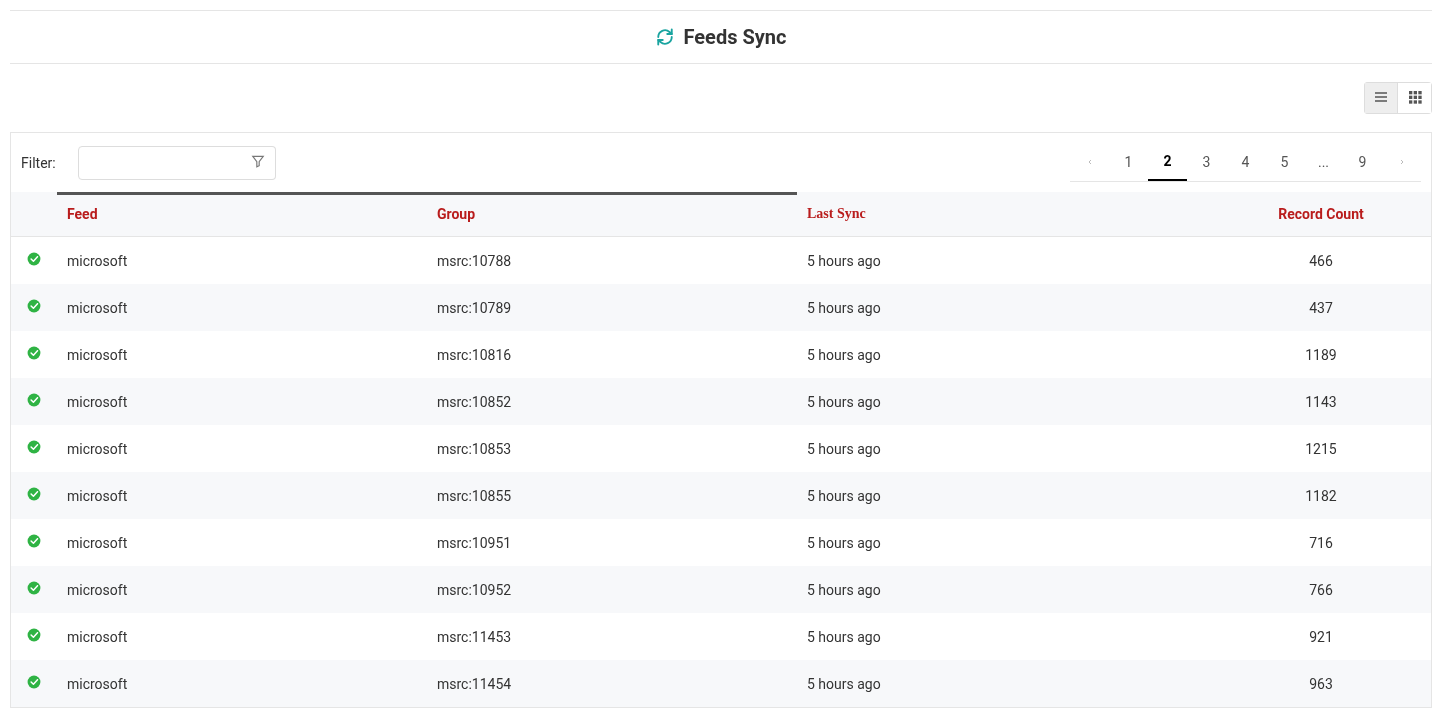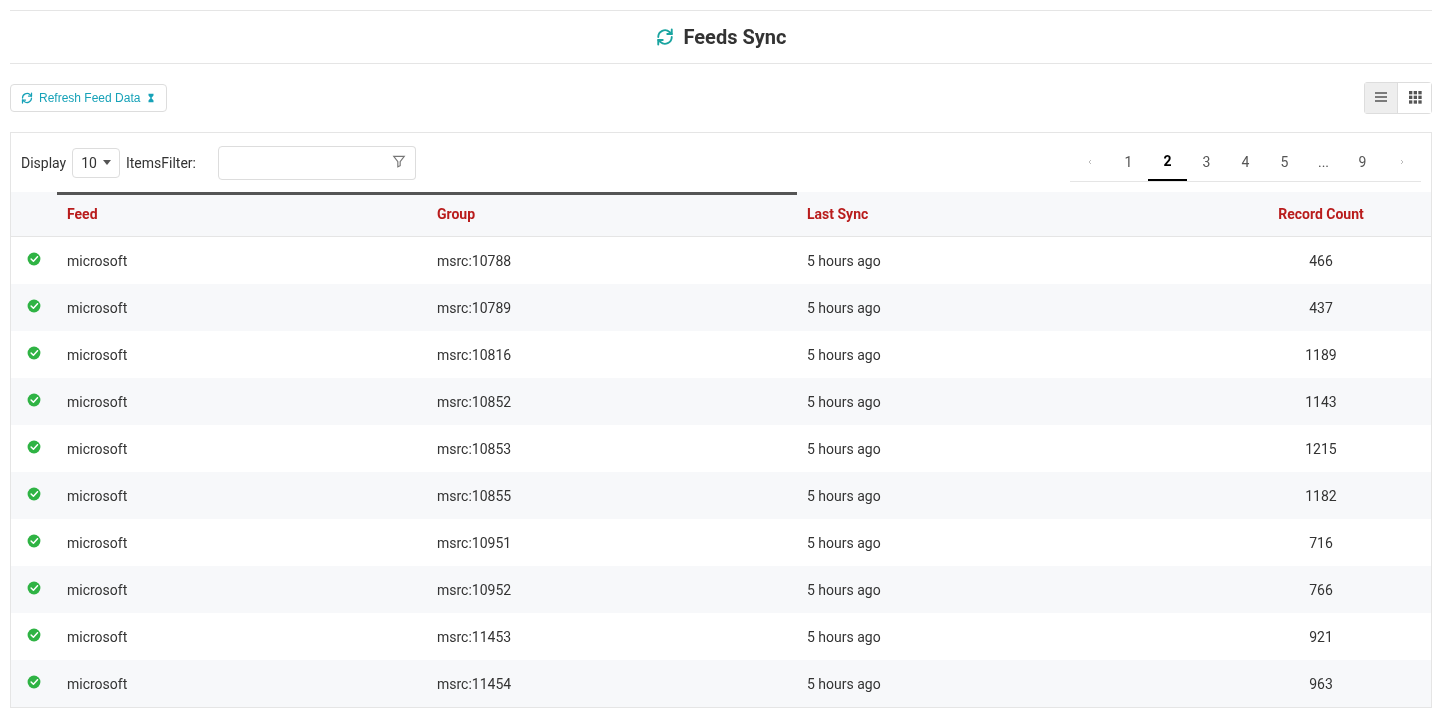--- a/index.html
+++ b/index.html
@@ -174,21 +174,21 @@
       text-align: left;
       font-size: 14px;
       font-weight: 700;
       color: #b91c1c;
       padding: 14px 10px;
       border-bottom: 1px solid #e5e5e5;
     }
     th.col-status { width: 46px; }
     th.col-feed { width: 370px; }
     th.col-group { width: 370px; }
-    th.col-last { width: auto; }
+    th.col-last { width: auto; font-family: Liberation Serif, serif; }
     th.col-count { width: 220px; text-align: center; }
     tbody tr:nth-child(even) { background: #f7f8fa; }
     td {
       padding: 15px 10px;
       font-size: 14px;
       color: #333;
     }
     td.col-status { text-align: center; }
     td.col-count { text-align: center; }
     .check-icon {
@@ -208,36 +208,20 @@
         <path d="M3 12a9 9 0 0 1 15-6.7L21 8"></path>
       <path d="M3 22v-6h6"></path>
         <path d="M21 12a9 9 0 0 1-15 6.7L3 16"></path>
     </svg>
   </span>
   <h1>Feeds Sync</h1>
 </div>
 
 <div class="subheader-row">
   <div class="subheader-left">
-    <button class="btn-refresh">
-      <span>
-        <svg width="12" height="12" viewBox="0 0 24 24" fill="none" stroke="#17a2b8" stroke-width="2.5" stroke-linecap="round" stroke-linejoin="round">
-          <path d="M21 2v6h-6"></path>
-            <path d="M3 12a9 9 0 0 1 15-6.7L21 8"></path>
-          <path d="M3 22v-6h6"></path>
-            <path d="M21 12a9 9 0 0 1-15 6.7L3 16"></path>
-        </svg>
-      </span>
-      <span>Refresh Feed Data</span>
-      <span>
-        <svg width="10" height="12" viewBox="0 0 24 24" fill="#17a2b8">
-          <path d="M6 2h12v4l-5 6 5 6v4H6v-4l5-6-5-6V2z"></path>
-        </svg>
-      </span>
-    </button>
   </div>
   <div class="view-toggle">
     <button class="view-btn active">
       <span>
         <svg width="16" height="16" viewBox="0 0 24 24" fill="none" stroke="#555" stroke-width="2">
           <line x1="3" y1="6" x2="21" y2="6"></line>
             <line x1="3" y1="12" x2="21" y2="12"></line>
             <line x1="3" y1="18" x2="21" y2="18"></line>
         </svg>
       </span>
@@ -254,28 +238,20 @@
           <rect x="3" y="17" width="5" height="5"></rect>
             <rect x="10" y="17" width="5" height="5"></rect>
             <rect x="17" y="17" width="5" height="5"></rect>
         </svg>
       </span>
     </button>
   </div>
 </div>
 
 <div class="toolbar-row">
-  <div class="toolbar-left">
-    <span>Display</span>
-    <div class="display-select">
-      <span>10</span>
-      <span class="caret-down"></span>
-    </div>
-    <span>Items</span>
-  </div>
   <div class="toolbar-center">
     <span>Filter:</span>
     <div class="filter-wrap">
       <input class="filter-input" type="text" value="" style="">
       <button class="filter-btn">
         <span>
           <svg width="14" height="14" viewBox="0 0 24 24" fill="none" stroke="#777" stroke-width="2">
             <polygon points="3 4 21 4 14 13 14 20 10 22 10 13 3 4"></polygon>
           </svg>
         </span>

